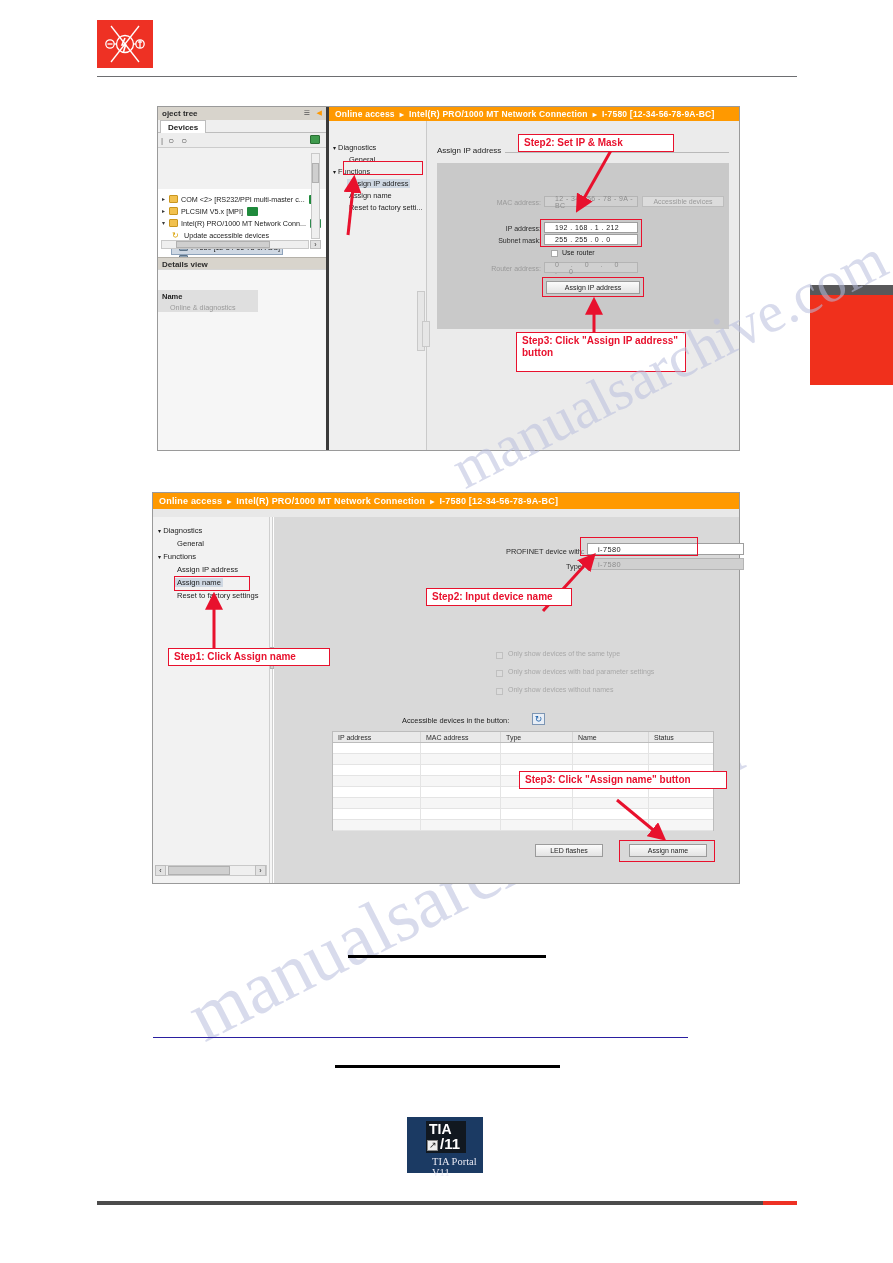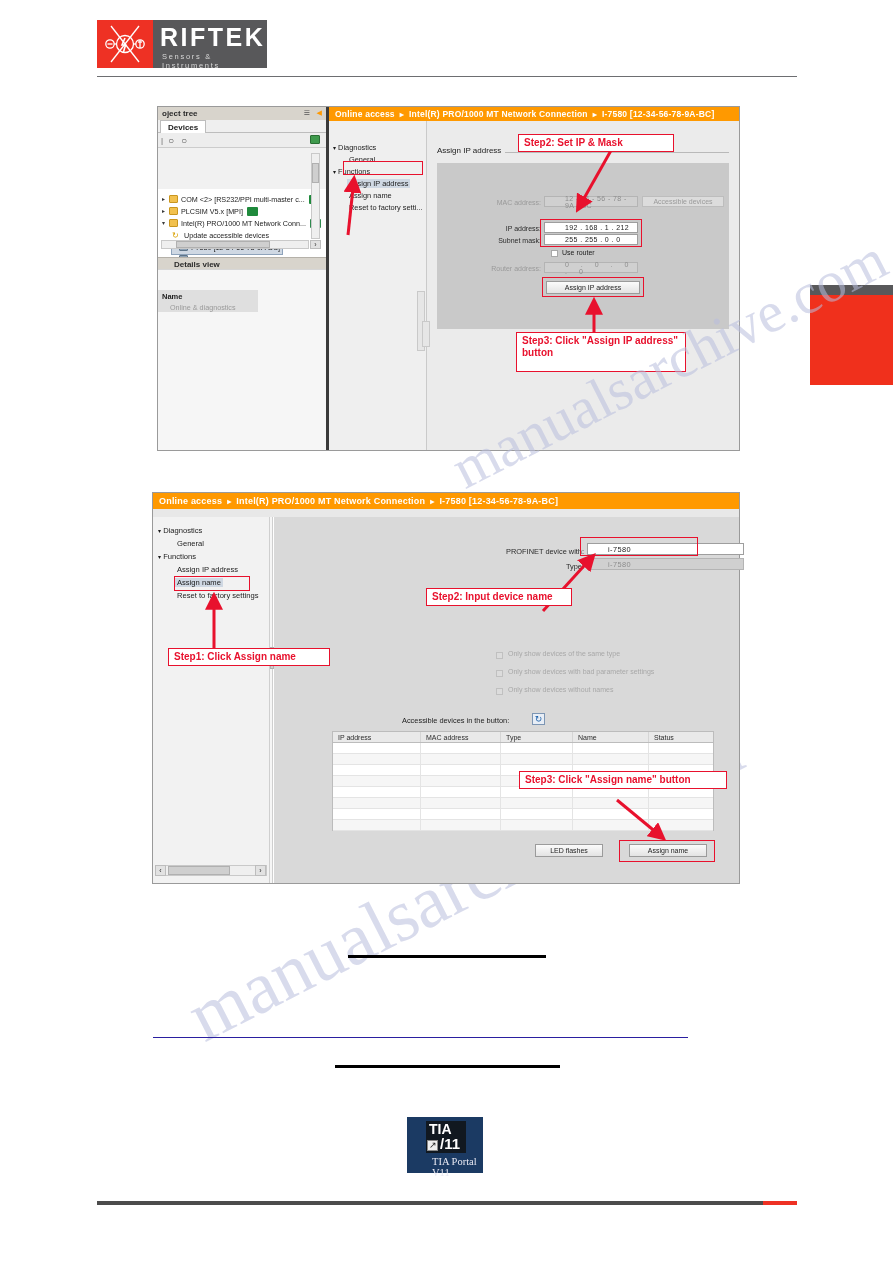--- a/index.html
+++ b/index.html
@@ -61,37 +61,37 @@
   .fico.dev { background:#8fa2b5; border:1px solid #5f7589; }
   .fico.upd { background:none; border:none; color:#d8a000; font-size:8px; }
   .sel { background:#cfd8e3; outline:1px solid #8ea3bb; }
   .rowicon { width:11px; height:9px; margin-left:4px; border-radius:1px; }
 
   .sbar-v { position:absolute; background:#efefef; border:1px solid #c9c9c9; }
   .sbar-h { position:absolute; background:#efefef; border:1px solid #c9c9c9; }
   .sthumb { background:#cfcfcf; border:1px solid #b0b0b0; }
 
   .dv-head { background:#d8d4cc; height:12px; position:relative; border-top:1px solid #b5b1a9; }
-  .dv-head .lbl { position:absolute; left:4px; top:1.5px; font-size:8px; font-weight:bold; color:#2b2b2b;margin-left:12px; }
+  .dv-head .lbl { position:absolute; left:4px; top:1.5px; font-size:8px; font-weight:bold; color:#2b2b2b; }
 
   
   .navcol { background:#efefef; position:relative; font-size:7.4px; color:#1c1c1c; }
   .nitem { position:absolute; white-space:nowrap; }
   .nitem.hl { background:#cfd8e3; padding:0 2px; }
 
   
   .work { background:#ebebeb; position:relative; }
   .work .sec-title { position:absolute; font-size:8px; color:#1c1c1c; }
   .sec-rule { position:absolute; height:1px; background:#b9b9b9; }
   .grey-box { position:absolute; background:#c9c9c9; }
 
   .fld-lbl { position:absolute; font-size:7px; color:#2b2b2b; text-align:right; white-space:nowrap; }
   .fld-lbl.dim { color:#9a9a9a; }
   .ipbox { position:absolute; background:#ffffff; border:1px solid #9e9e9e; font-size:7px; color:#1c1c1c;
-           display:flex; align-items:center; padding-left:20px; letter-spacing:.4px; }
+           display:flex; align-items:center; padding-left:10px; letter-spacing:.4px; }
   .ipbox.dim { background:#d0d0d0; border-color:#b4b4b4; color:#8d8d8d; }
   .btn { position:absolute; background:linear-gradient(#fbfbfb,#e3e3e3); border:1px solid #9b9b9b;
          font-size:7px; color:#1c1c1c; display:flex; align-items:center; justify-content:center; }
   .btn.dim { color:#9a9a9a; background:#dcdcdc; border-color:#bdbdbd; }
   .chk { position:absolute; width:7px; height:7px; background:#ffffff; border:1px solid #a8a8a8; }
   .chk.dim { background:#dcdcdc; border-color:#c0c0c0; }
   .chk-lbl { position:absolute; font-size:7px; color:#1c1c1c; white-space:nowrap; }
   .chk-lbl.dim { color:#a8a8a8; }
 
   
@@ -144,24 +144,20 @@
           <line x1="36.5" y1="24" x2="38.8" y2="24"></line>
           <line x1="10.5" y1="24" x2="15.5" y2="24"></line>
           <line x1="41" y1="22" x2="45" y2="22"></line>
           <line x1="43" y1="20" x2="43" y2="28"></line>
           <line x1="14" y1="6" x2="42" y2="42"></line>
           <line x1="42" y1="6" x2="14" y2="42"></line>
           <path d="M28 18 l-3 7 h3.5 l-2 7" stroke-width="1.6"></path>
         </g>
       </svg>
     </div>
-    <div class="logo-text">
-      <div class="brand">RIFTEK</div>
-      <div class="tag">Sensors &amp; Instruments</div>
-    </div>
   </div>
   <div class="header-rule"></div>
 </div>
 
 <div class="edge-tab-top"></div>
 <div class="edge-tab"></div>
 
 <div class="shot" style="left:157px; top:106px; width:583px; height:345px; border:1px solid #9a9a9a;">
 
   <div style="position:absolute; left:0; top:0; width:168px; height:343px; background:#f1f1f1;">

